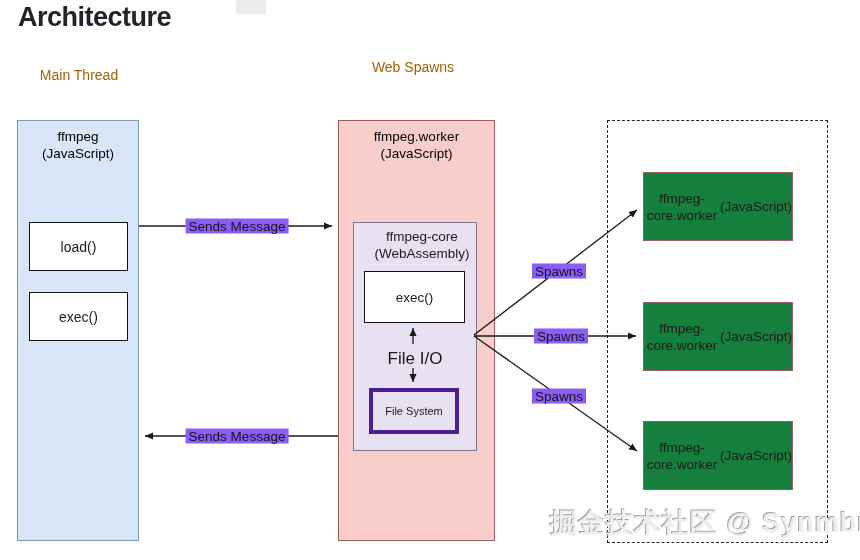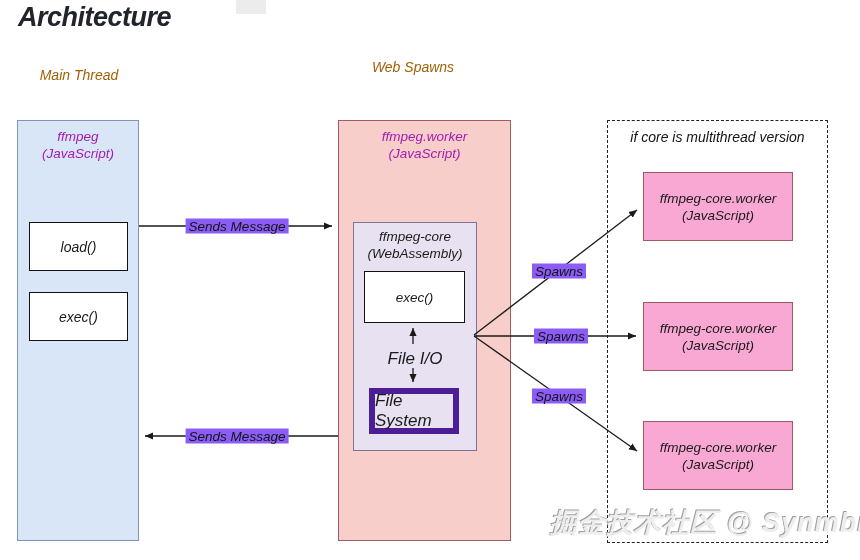--- a/index.html
+++ b/index.html
@@ -5,21 +5,20 @@
   * { margin: 0; padding: 0; box-sizing: border-box; }
   html, body { background: #ffffff; }
   body { font-family: "Liberation Sans", "DejaVu Sans", sans-serif; color: #1a1a1a; }
 
   .canvas {
     position: relative;
     width: 860px;
     height: 560px;
     background: #ffffff;
     overflow: hidden;
-    font-style: italic;
   }
 
   .page-title {
     position: absolute;
     left: 18px;
     top: 2px;
     font-size: 27px;
     font-weight: 800;
     letter-spacing: -0.5px;
     color: #20242b;
@@ -50,33 +49,33 @@
     height: 421px;
   }
   .box-main {
     left: 17px;
     width: 122px;
     background: #d9e6f8;
     border: 1px solid #7d96ba;
   }
   .box-worker {
     left: 338px;
-    width: 173px;
+    width: 157px;
     background: #f8cecb;
     border: 1px solid #9f5d60;
   }
   .box-inner-title {
     position: absolute;
     top: 7px;
     left: 0;
     width: 100%;
     text-align: center;
     font-size: 13.5px;
     line-height: 17px;
-    color: #a21caf;
+    color: #000000;
   }
 
   .method-box {
     position: absolute;
     left: 11px;
     width: 99px;
     height: 49px;
     background: #ffffff;
     border: 1.5px solid #111111;
     display: flex;
@@ -92,21 +91,21 @@
     left: 14px;
     top: 101px;
     width: 124px;
     height: 229px;
     background: #e8e1f2;
     border: 1px solid #7e7390;
   }
   .core-title {
     position: absolute;
     top: 5px;
-    left: 0;
+    left: 7px;
     width: 100%;
     text-align: center;
     font-size: 13.5px;
     line-height: 17px;
   }
   .core-exec {
     position: absolute;
     left: 10px;
     top: 48px;
     width: 101px;
@@ -126,25 +125,25 @@
     text-align: center;
     font-size: 17px;
   }
   .file-system-box {
     position: absolute;
     left: 15px;
     top: 165px;
     width: 90px;
     height: 46px;
     background: #e8e1f2;
-    border: 6px solid #4c1d95;
-    display: flex;
-    align-items: center;
-    justify-content: center;
-    font-size: 17px;
+    border: 4px solid #4c1d95;
+    display: flex;
+    align-items: center;
+    justify-content: center;
+    font-size: 11px;
   }
 
   .dashed-group {
     position: absolute;
     left: 607px;
     top: 120px;
     width: 221px;
     height: 423px;
     border: 1.5px dashed #222222;
     background: transparent;
@@ -156,24 +155,23 @@
     width: 100%;
     text-align: center;
     font-size: 14px;
     color: #141414;
   }
   .spawn-worker {
     position: absolute;
     left: 35px;
     width: 150px;
     height: 69px;
-    background: #f9a8d4;
+    background: #15803d;
     border: 1px solid #9b5c5e;
     display: flex;
-    flex-direction: column;
     align-items: center;
     justify-content: center;
     text-align: center;
     font-size: 13.5px;
     line-height: 17px;
   }
   .sw-1 { top: 51px; }
   .sw-2 { top: 181px; }
   .sw-3 { top: 300px; }
 
@@ -242,21 +240,20 @@
         <div>ffmpeg-core</div>
         <div>(WebAssembly)</div>
       </div>
       <div class="core-exec">exec()</div>
       <div class="file-io-label">File I/O</div>
       <div class="file-system-box">File System</div>
     </div>
   </div>
 
   <div class="dashed-group">
-    <div class="dashed-title">if core is multithread version</div>
 
     <div class="spawn-worker sw-1">
       <div>ffmpeg-core.worker</div>
       <div>(JavaScript)</div>
     </div>
     <div class="spawn-worker sw-2">
       <div>ffmpeg-core.worker</div>
       <div>(JavaScript)</div>
     </div>
     <div class="spawn-worker sw-3">

